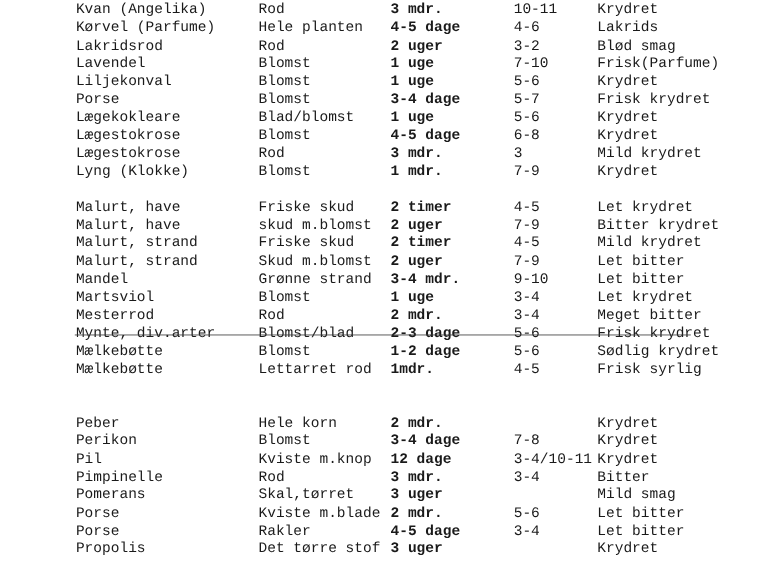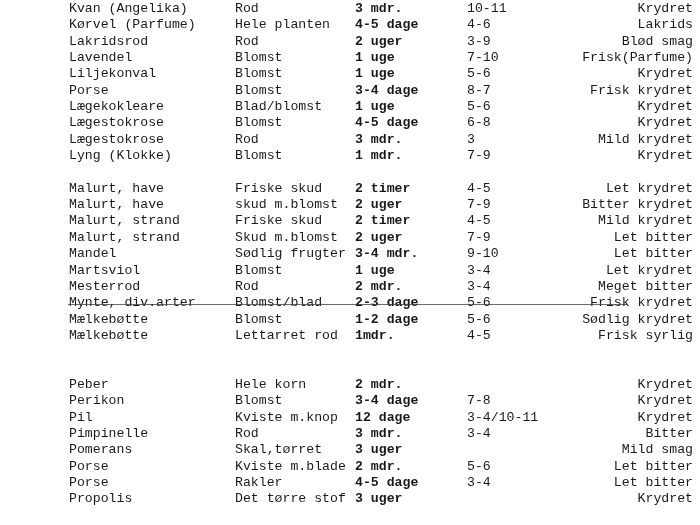--- a/index.html
+++ b/index.html
@@ -33,21 +33,21 @@
     margin: 0;
     white-space: pre;
     vertical-align: top;
     font-family: "Liberation Mono", "DejaVu Sans Mono", monospace;
     letter-spacing: 0px;
   }
   td.c-name   { width: 166px; min-width: 166px; }
   td.c-part   { width: 120px; min-width: 120px; }
   td.c-time   { width: 112px; min-width: 112px; font-weight: bold; }
   td.c-num    { width: 76px;  min-width: 76px; }
-  td.c-taste  { width: 150px; min-width: 150px; text-align: right; }
+  td.c-taste  { width: 150px; min-width: 150px; }
   tr.spacer td {
     height: 16.3px;
     font-size: 13.2px;
     line-height: 16.35px;
   }
   
   .rule-line {
     position: absolute;
     left: 68px;
     width: 560px;
@@ -73,42 +73,42 @@
           <td class="c-name">Kørvel (Parfume)</td>
           <td class="c-part">Hele planten</td>
           <td class="c-time">4-5 dage</td>
           <td class="c-num">4-6</td>
           <td class="c-taste">Lakrids</td>
         </tr>
         <tr>
           <td class="c-name">Lakridsrod</td>
           <td class="c-part">Rod</td>
           <td class="c-time">2 uger</td>
-          <td class="c-num">3-9</td>
+          <td class="c-num">3-2</td>
           <td class="c-taste">Blød smag</td>
         </tr>
         <tr>
           <td class="c-name">Lavendel</td>
           <td class="c-part">Blomst</td>
           <td class="c-time">1 uge</td>
           <td class="c-num">7-10</td>
           <td class="c-taste">Frisk(Parfume)</td>
         </tr>
         <tr>
           <td class="c-name">Liljekonval</td>
           <td class="c-part">Blomst</td>
           <td class="c-time">1 uge</td>
           <td class="c-num">5-6</td>
           <td class="c-taste">Krydret</td>
         </tr>
         <tr>
           <td class="c-name">Porse</td>
           <td class="c-part">Blomst</td>
           <td class="c-time">3-4 dage</td>
-          <td class="c-num">8-7</td>
+          <td class="c-num">5-7</td>
           <td class="c-taste">Frisk krydret</td>
         </tr>
         <tr>
           <td class="c-name">Lægekokleare</td>
           <td class="c-part">Blad/blomst</td>
           <td class="c-time">1 uge</td>
           <td class="c-num">5-6</td>
           <td class="c-taste">Krydret</td>
         </tr>
         <tr>
@@ -158,21 +158,21 @@
         </tr>
         <tr>
           <td class="c-name">Malurt, strand</td>
           <td class="c-part">Skud m.blomst</td>
           <td class="c-time">2 uger</td>
           <td class="c-num">7-9</td>
           <td class="c-taste">Let bitter</td>
         </tr>
         <tr>
           <td class="c-name">Mandel</td>
-          <td class="c-part">Sødlig frugter</td>
+          <td class="c-part">Grønne strand</td>
           <td class="c-time">3-4 mdr.</td>
           <td class="c-num">9-10</td>
           <td class="c-taste">Let bitter</td>
         </tr>
         <tr>
           <td class="c-name">Martsviol</td>
           <td class="c-part">Blomst</td>
           <td class="c-time">1 uge</td>
           <td class="c-num">3-4</td>
           <td class="c-taste">Let krydret</td>

